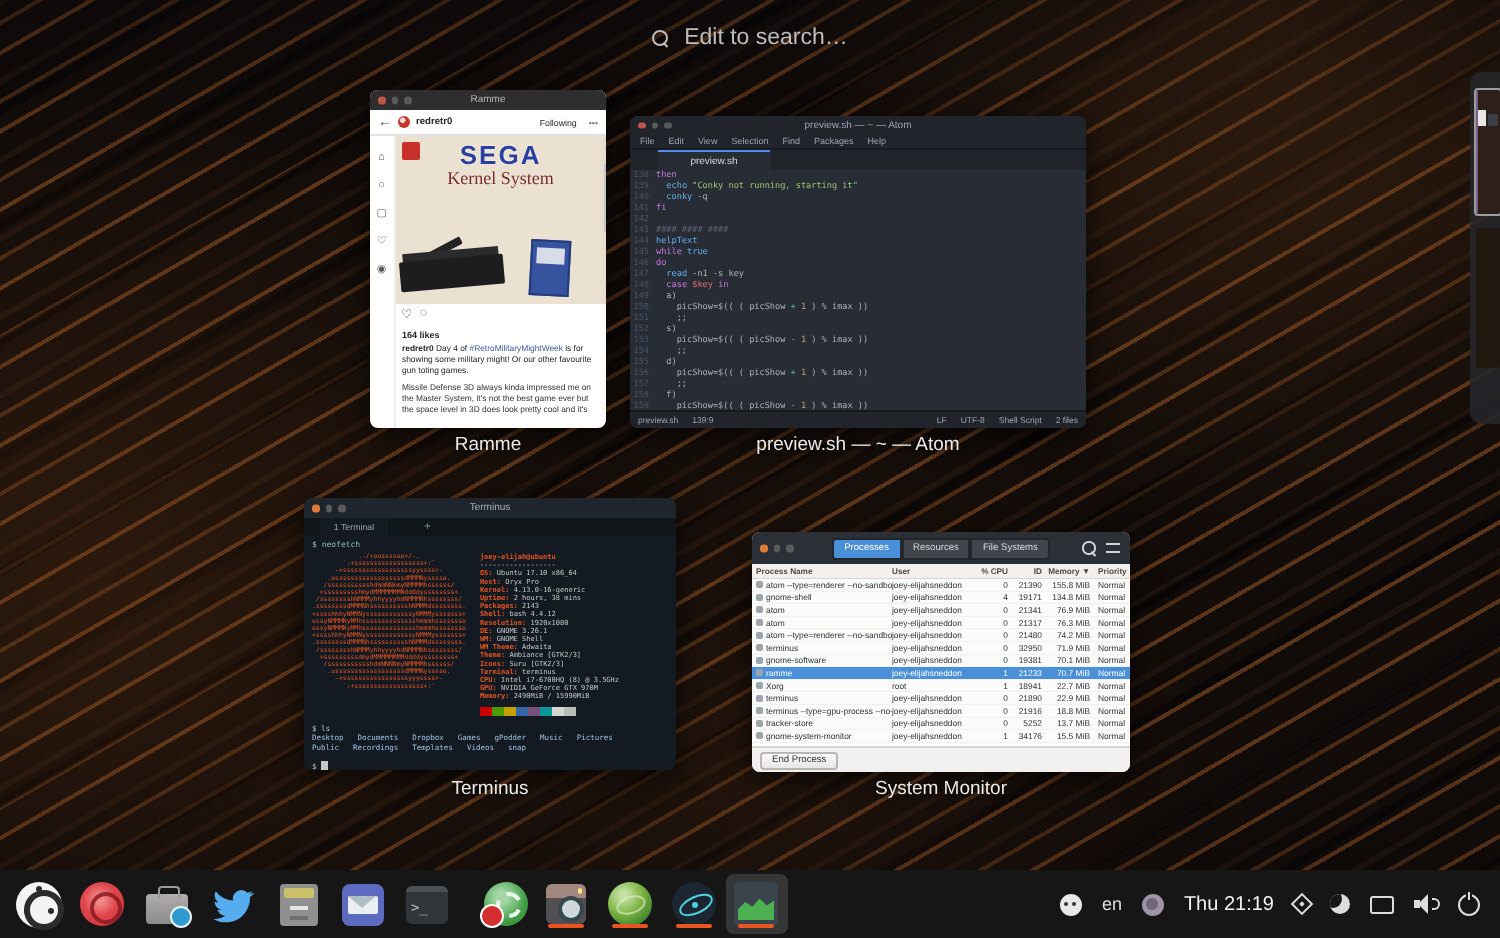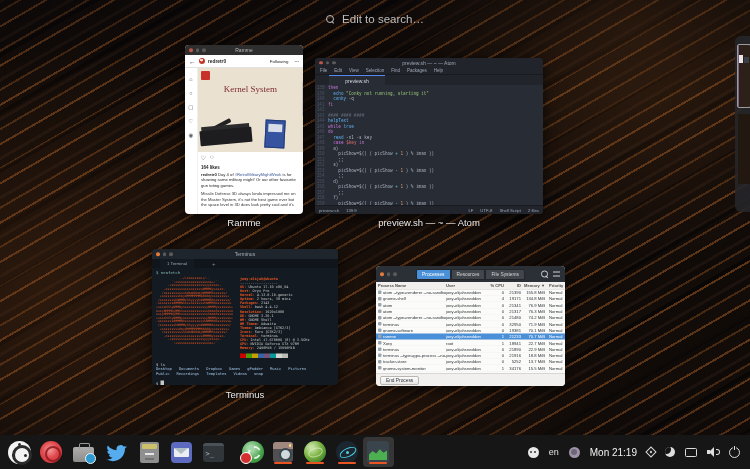--- a/index.html
+++ b/index.html
@@ -223,20 +223,21 @@
       <div class="ig-rail" id="ig-rail">
           <span>⌂</span>
           <span>○</span>
           <span>▢</span>
           <span>♡</span>
           <span>◉</span>
         </div>
       <div class="ig-main">
         <div class="photo">
           <span class="sega-red"></span>
+          <div class="sega-word">SEGA</div>
           <div class="sega-sub">Kernel System</div>
           <span class="phaser"></span>
           <span class="console"></span>
           <span class="gamebox"></span>
         </div>
         <div class="ig-actions">
           <span>♡</span>
           <span>◌</span>
         </div>
         <div class="ig-textblock">
@@ -566,20 +567,21 @@
               <span class="c4">15.5 MiB</span>
               <span class="c5">Normal</span>
             </div>
           </div>
       </div>
     </div>
     <div class="sm-foot">
       <div class="sm-endbtn">End Process</div>
     </div>
   </div>
+  <div class="win-label" style="left:376px;top:389px;width:189px;">System Monitor</div>
 
   <div class="ws">
     <div class="ws-thumb ws1">
       <span class="mini-p"></span>
         <span class="mini-a"></span>
         <span class="mini-b"></span>
     </div>
     <div class="ws-thumb ws2"></div>
   </div>
 
@@ -626,21 +628,21 @@
       <div class="focus-box" style="left:363px;"></div>
       <div class="dock-item" style="left:365px;">
           <span class="ico ico-sysmon"></span>
           <span class="run-ind" style="left:4px;"></span>
         </div>
     </div>
     <div class="tray">
       <span class="tri-face"></span>
       <span class="tray-text">en</span>
       <span class="tri-badge"></span>
-      <span class="tray-clock">Mon 21:19</span>
+      <span class="tray-clock">Thu 21:19</span>
       <span class="tri-diamond"></span>
       <span class="tri-moon"></span>
       <span class="tri-display"></span>
       <span class="tri-speaker">
           <span class="wave"></span>
         </span>
       <span class="tri-power"></span>
     </div>
   </div>
 </div>

